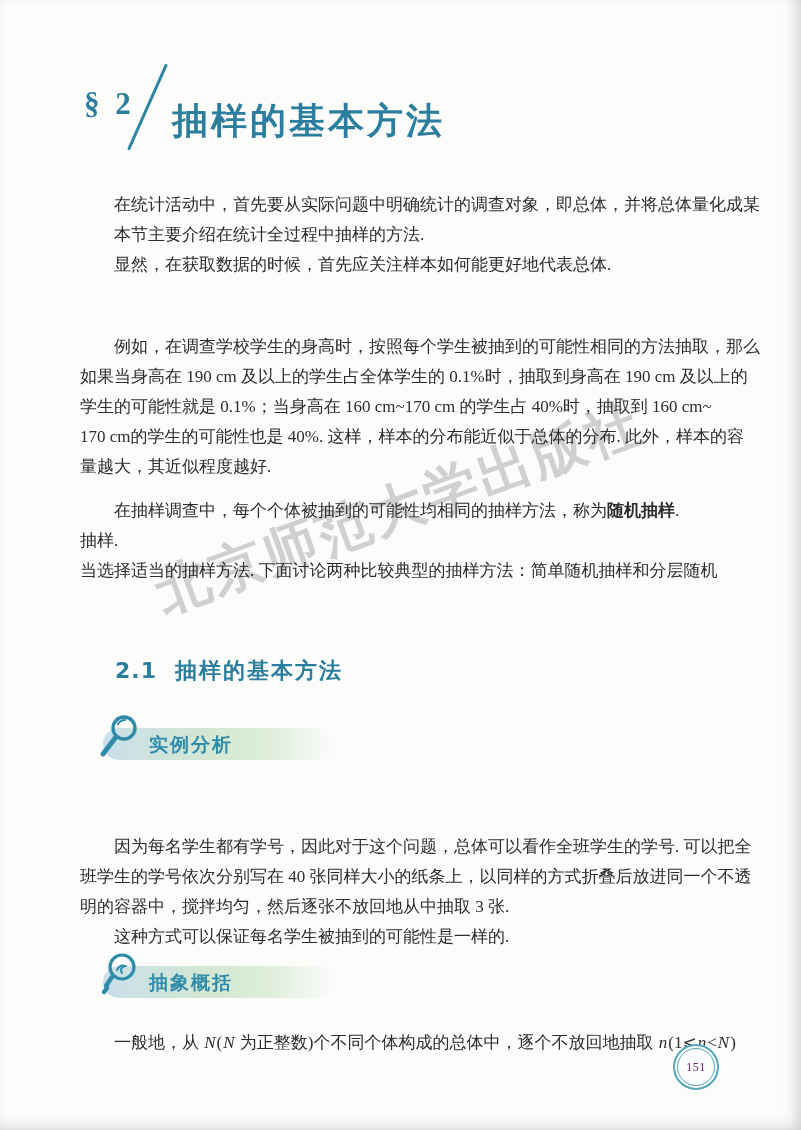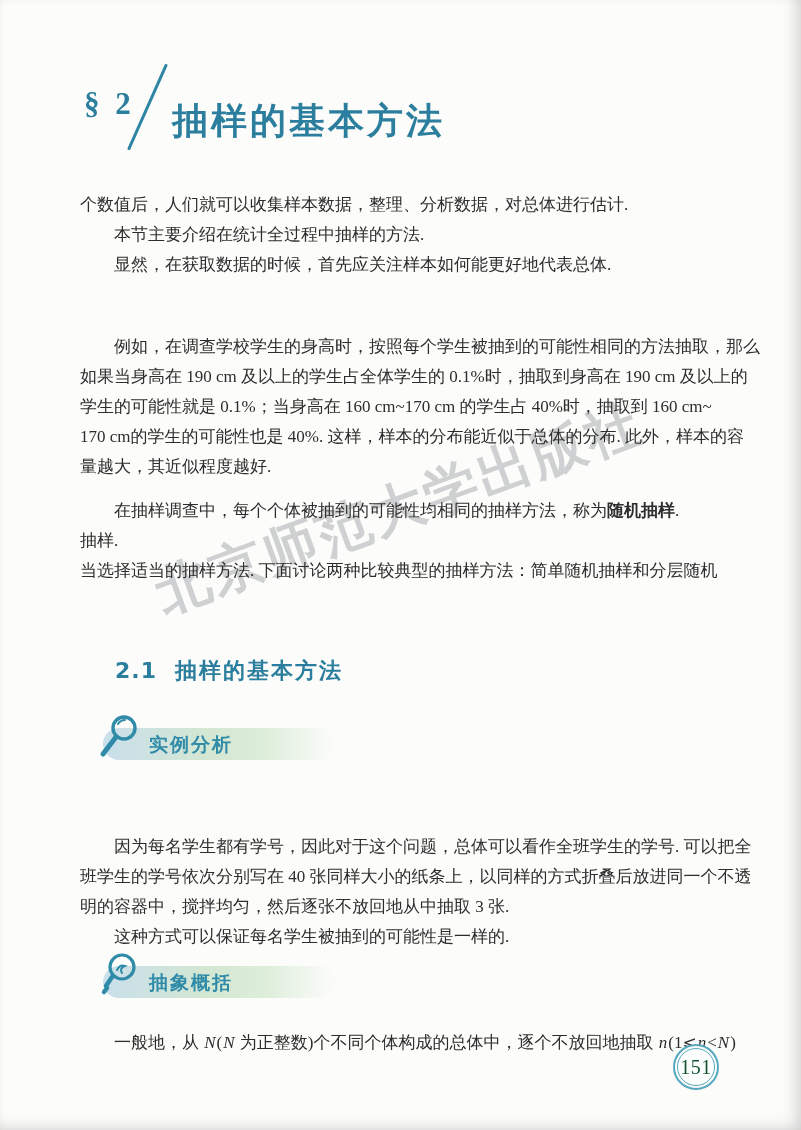--- a/index.html
+++ b/index.html
@@ -90,37 +90,37 @@
     width:46px; height:46px; border-radius:50%;
     border:2px solid #55a8bd;
     display:flex; align-items:center; justify-content:center;
     background:#fdfefe;
   }
   .page-circle .inner {
     width:38px; height:38px; border-radius:50%;
     border:1.5px solid #55a8bd;
     display:flex; align-items:center; justify-content:center;
   }
-  .page-circle .num { font-size:20px; color:#14532d; letter-spacing:0.5px; }
+  .page-circle .num { font-size:12px; color:#701a75; letter-spacing:0.5px; }
 </style>
 </head>
 <body>
 
 <div class="page">
 
   <div class="watermark">北京师范大学出版社</div>
 
   <div class="layer">
 
     <span class="section-mark">§ 2</span>
     <span class="slash"></span>
     <h1 class="chapter-title">抽样的基本方法</h1>
 
     <div class="block" style="top:190px">
-      <div class="line">个数值后，人们就可以收集样本数据，整理、分析数据，对总体进行估计.</div>
+      <div class="line indent">在统计活动中，首先要从实际问题中明确统计的调查对象，即总体，并将总体量化成某</div>
       <div class="line indent">本节主要介绍在统计全过程中抽样的方法.</div>
       <div class="line indent">显然，在获取数据的时候，首先应关注样本如何能更好地代表总体.</div>
     </div>
 
     <div class="block" style="top:332px">
       <div class="line indent">例如，在调查学校学生的身高时，按照每个学生被抽到的可能性相同的方法抽取，那么</div>
       <div class="line">如果当身高在 190 cm 及以上的学生占全体学生的 0.1%时，抽取到身高在 190 cm 及以上的</div>
       <div class="line">学生的可能性就是 0.1%；当身高在 160 cm~170 cm 的学生占 40%时，抽取到 160 cm~</div>
       <div class="line">170 cm的学生的可能性也是 40%. 这样，样本的分布能近似于总体的分布. 此外，样本的容</div>
       <div class="line">量越大，其近似程度越好.</div>

